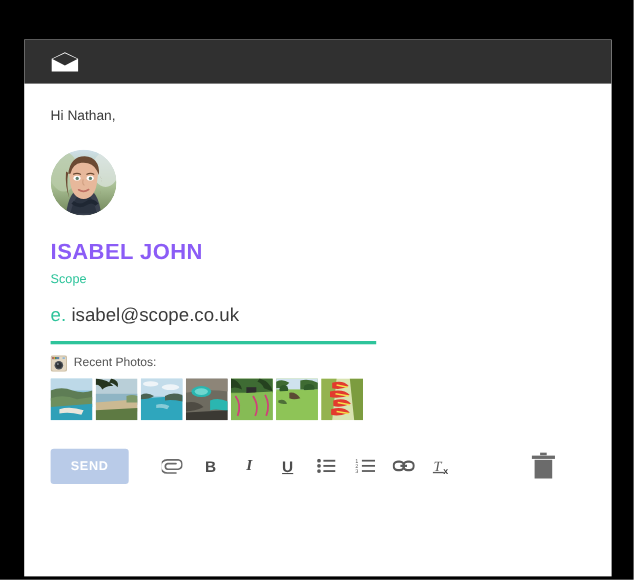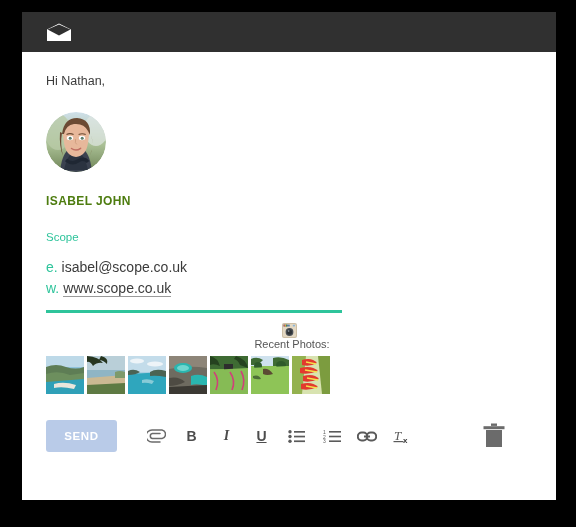--- a/index.html
+++ b/index.html
@@ -1,49 +1,49 @@
 <!DOCTYPE html>
 <html><head>
 <meta charset="utf-8">
 <style>
   html,body{margin:0;padding:0;}
   body{
     width:576px;height:527px;background:#000;overflow:hidden;
     font-family:"Liberation Sans", sans-serif;
   }
   .card{
-    position:absolute;left:22px;top:12px;width:534px;height:488px;
+    position:absolute;left:22px;top:36px;width:534px;height:488px;
     background:#ffffff;overflow:hidden;
   }
   .header{
     height:40px;background:#303030;display:flex;align-items:center;padding-left:24px;
   }
   .env-icon{width:26px;height:19px;display:block;}
   .body{padding:18px 24px 0 24px;}
   .msg-line{
     font-size:12.5px;color:#3b3b3b;margin:0 0 15px 0;line-height:1.25;
   }
   .msg-line:nth-child(1){margin-top:4px;}
   .sig{margin-top:22px;}
   .avatar{
     width:60px;height:60px;border-radius:50%;overflow:hidden;display:block;
   }
   .sig-name{
-    margin-top:22px;font-size:12px;font-weight:bold;color:#4d7c0f;letter-spacing:.4px;
+    margin-top:22px;font-size:20px;font-weight:bold;color:#8b5cf6;letter-spacing:.4px;
   }
   .sig-role{margin-top:8px;font-size:11.5px;color:#4a4a4a;}
-  .sig-company{margin-top:23px;font-size:11.5px;color:#2ec49b;}
+  .sig-company{margin-top:7px;font-size:11.5px;color:#2ec49b;}
   .contacts{margin-top:14px;}
-  .contact-row{font-size:14px;color:#3b3b3b;line-height:1.55;}
+  .contact-row{font-size:17px;color:#3b3b3b;line-height:1.55;}
   .contact-key{color:#2ec49b;}
   .contact-val.link{border-bottom:1px solid #9a9a9a;}
   .green-rule{
     margin-top:10px;width:296px;height:3px;background:#2ec49b;
   }
-  .recent{display:flex;align-items:center;margin-top:10px;flex-direction:column;}
+  .recent{display:flex;align-items:center;margin-top:10px;}
   .ig-icon{width:15px;height:15px;display:block;}
   .recent-label{margin-left:6px;font-size:11px;color:#555;}
   .thumbs{display:flex;gap:3px;margin-top:6px;}
   .thumb{width:38px;height:38px;display:block;}
   .toolbar{
     display:flex;align-items:center;margin-top:22px;height:40px;
   }
   .send-btn{
     width:71px;height:32px;background:#b9cbe8;border:none;border-radius:3px;
     color:#ffffff;font-size:11.5px;font-weight:bold;letter-spacing:.6px;
@@ -118,24 +118,20 @@
       </span>
 
       <div class="sig-name">ISABEL JOHN</div>
       <div class="sig-company">Scope</div>
 
       <div class="contacts">
         <div class="contact-row">
           <span class="contact-key">e.</span>
           <span class="contact-val">isabel@scope.co.uk</span>
         </div>
-        <div class="contact-row">
-          <span class="contact-key">w.</span>
-          <span class="contact-val link">www.scope.co.uk</span>
-        </div>
       </div>
 
       <div class="green-rule"></div>
 
       <div class="recent">
         <span>
           <svg class="ig-icon" viewBox="0 0 15 15">
             <rect x="0" y="0" width="15" height="15" rx="2" fill="#cdbfa5"></rect>
             <rect x="1" y="1" width="13" height="13" rx="1.5" fill="#e3d8c3"></rect>
             <rect x="1.6" y="1.6" width="6.2" height="1.9" fill="#5e7fa8"></rect>

